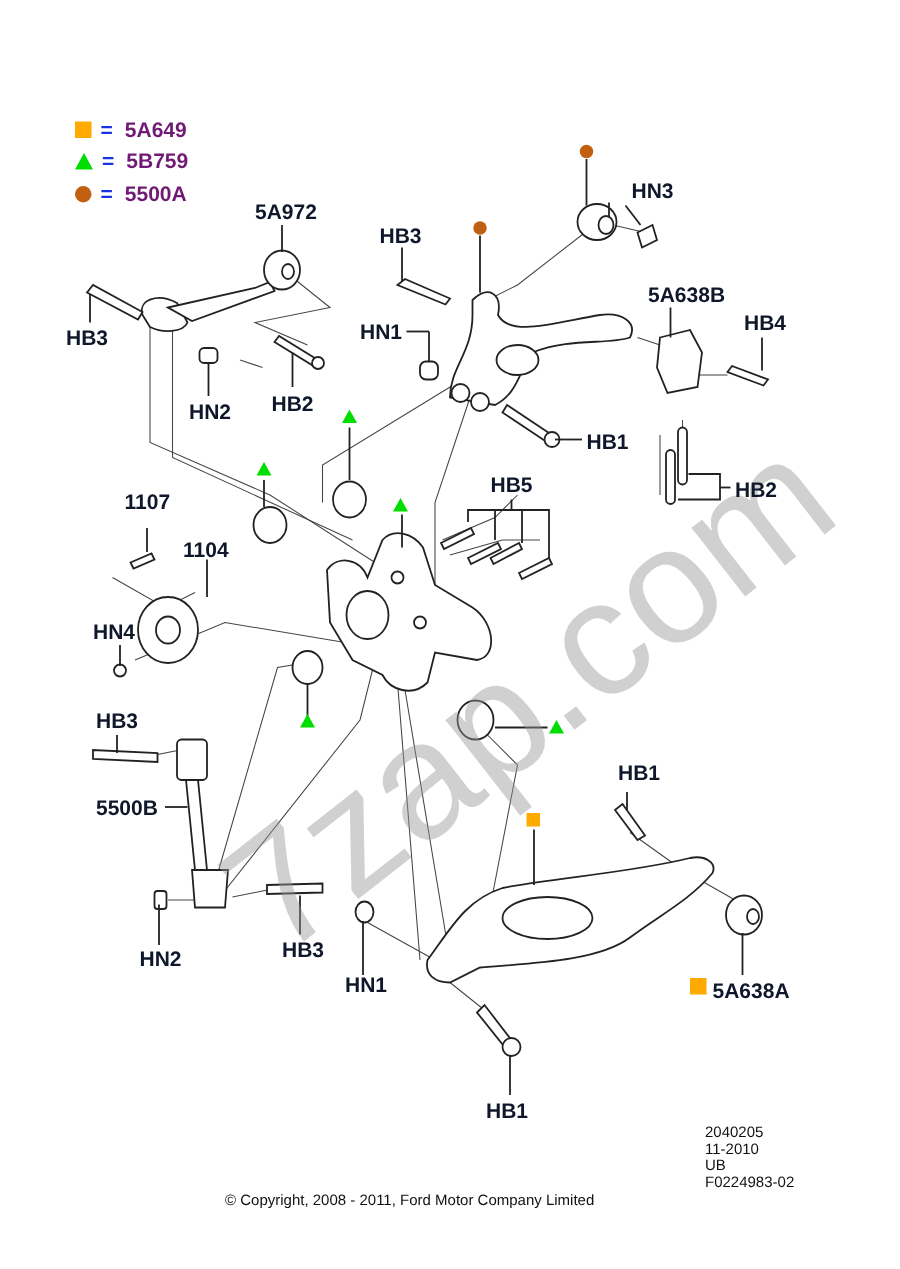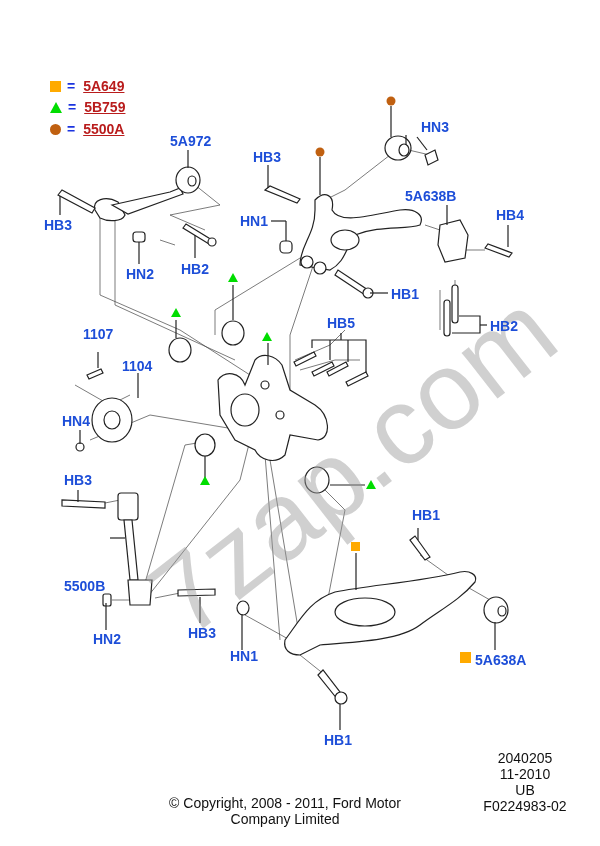--- a/index.html
+++ b/index.html
@@ -1,25 +1,25 @@
 <!DOCTYPE html>
 <html><head>
 <meta charset="utf-8">
 <style>
   html, body { margin:0; padding:0; background:#ffffff; }
   body { width:600px; height:846px; position:relative; overflow:hidden; font-family:"Liberation Sans", sans-serif; }
   #diagram { position:absolute; left:0; top:0; width:600px; height:846px; }
-  .callout { position:absolute; font-family:"Liberation Sans", sans-serif; font-weight:bold; font-size:14px; color:#1d4ed8; white-space:nowrap; line-height:16px; cursor:pointer; }
+  .callout { position:absolute; font-family:"Liberation Sans", sans-serif; font-weight:bold; font-size:14px; color:#0f172a; white-space:nowrap; line-height:16px; cursor:pointer; }
   .legend-row { position:absolute; left:50px; display:flex; align-items:center; font-weight:bold; font-size:14px; }
   .legend-eq { color:#1a33e0; margin:0 8px 0 6px; }
-  .legend-code { color:#b91c1c;text-decoration:underline; }
+  .legend-code { color:#701a75; }
   .sym-square { width:11px; height:11px; background:#ffaa00; display:inline-block; }
   .sym-tri { width:0; height:0; border-left:6px solid transparent; border-right:6px solid transparent; border-bottom:11px solid #00dd00; display:inline-block; }
   .sym-circle { width:11px; height:11px; border-radius:50%; background:#c06010; display:inline-block; }
-  .meta { position:absolute; font-family:"Liberation Sans", sans-serif; font-size:14px; color:#111; text-align:center; }
+  .meta { position:absolute; font-family:"Liberation Sans", sans-serif; font-size:10px; color:#111; }
   .watermark { position:absolute; font-family:"Liberation Sans", sans-serif; font-size:110px; color:rgba(150,150,150,0.45); transform:rotate(-38deg); transform-origin:left top; white-space:nowrap; pointer-events:none; }
   .part { fill:#ffffff; stroke:#222; stroke-width:1.2; }
   .lead { stroke:#222; stroke-width:1.2; fill:none; }
   .guide { stroke:#444; stroke-width:0.7; fill:none; }
 </style>
 </head>
 <body>
 
 <svg id="diagram" viewBox="0 0 600 846" xmlns="http://www.w3.org/2000/svg">
 
@@ -235,29 +235,29 @@
 </div>
 
 <div class="callout" style="left:170px; top:133px;text-align:center;">5A972</div>
 <div class="callout" style="left:44px; top:217px;">HB3</div>
 <div class="callout" style="left:126px; top:266px;">HN2</div>
 <div class="callout" style="left:181px; top:261px;">HB2</div>
 <div class="callout" style="left:253px; top:149px;">HB3</div>
 <div class="callout" style="left:240px; top:213px;">HN1</div>
 <div class="callout" style="left:421px; top:119px;">HN3</div>
 <div class="callout" style="left:391px; top:286px;">HB1</div>
-<div class="callout" style="left:405px; top:188px;">5A638B</div>
+<div class="callout" style="left:432px; top:188px;">5A638B</div>
 <div class="callout" style="left:496px; top:207px;">HB4</div>
 <div class="callout" style="left:490px; top:318px;">HB2</div>
 <div class="callout" style="left:327px; top:315px;">HB5</div>
 <div class="callout" style="left:83px; top:326px;">1107</div>
 <div class="callout" style="left:122px; top:358px;">1104</div>
 <div class="callout" style="left:62px; top:413px;text-align:center;">HN4</div>
 <div class="callout" style="left:64px; top:472px;">HB3</div>
-<div class="callout" style="left:64px; top:530px;margin-top:48px;">5500B</div>
+<div class="callout" style="left:64px; top:530px;">5500B</div>
 <div class="callout" style="left:93px; top:631px;">HN2</div>
 <div class="callout" style="left:188px; top:625px;">HB3</div>
 <div class="callout" style="left:230px; top:648px;">HN1</div>
 <div class="callout" style="left:412px; top:507px;">HB1</div>
 <div class="callout" style="left:460px; top:652px; display:flex; align-items:flex-start;">
   <span class="sym-square" style="margin-right:4px;"></span>
   <span>5A638A</span>
 </div>
 <div class="callout" style="left:324px; top:732px;">HB1</div>
 

